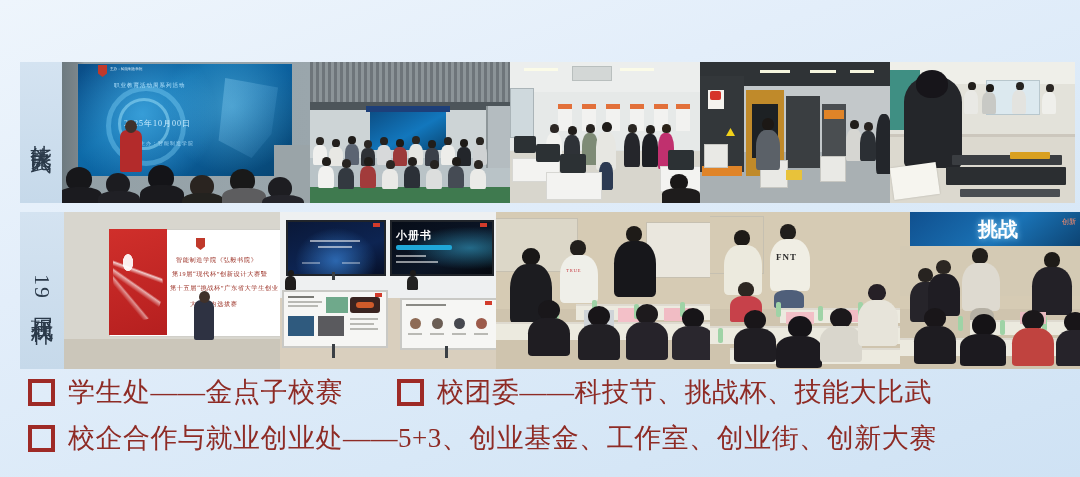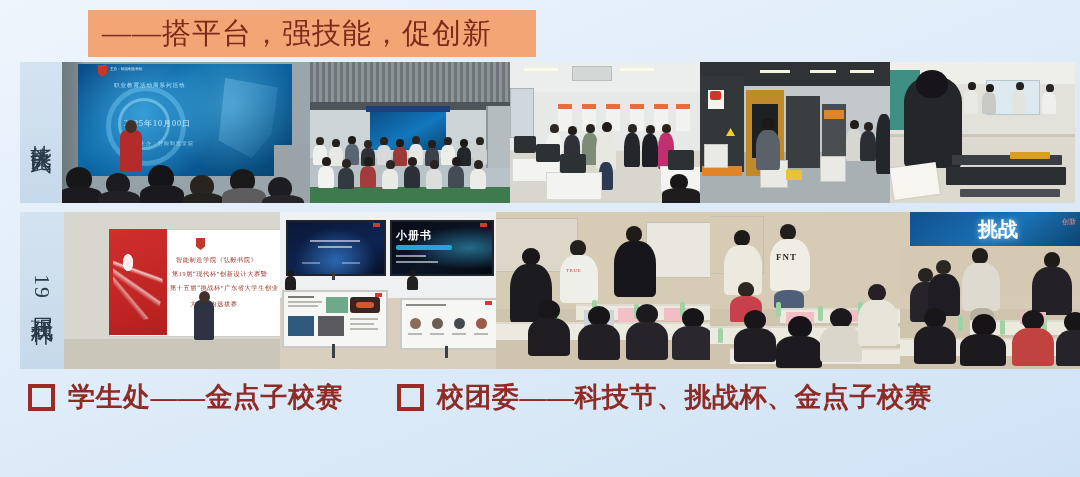--- a/index.html
+++ b/index.html
@@ -177,34 +177,31 @@
   .p9{width:190px;}
   .p10{width:190px;}
   .p10 .bscr{position:absolute;left:10px;top:0;width:175px;height:34px;
     background:linear-gradient(140deg,#10508f,#1a73b6 55%,#0c416f);}
   .p10 .bscr-t{position:absolute;left:78px;top:4px;font-size:20px;color:#fff;font-weight:bold;
     text-shadow:0 0 6px rgba(150,220,255,.9);}
   .p10 .bscr-r{position:absolute;right:14px;top:5px;font-size:7px;color:#ff8d6b;white-space:nowrap;}
 
   
   .bullets{position:absolute;left:0;top:374px;width:1080px;}
-  .brow{display:flex;align-items:center;height:46px;padding-left:28px;font-weight:bold;}
+  .brow{display:flex;align-items:flex-start;height:46px;padding-left:28px;}
   .bitem{display:flex;align-items:center;}
   .sq{width:19px;height:19px;border:4px solid #9e2a26;margin-right:13px;flex:0 0 auto;}
   .btxt{font-size:27px;color:#8e2b25;white-space:nowrap;letter-spacing:.5px;}
   .gap{width:54px;}
 </style>
 </head>
 <body>
 
 <div class="slide">
 
-  <div class="title-banner">
-    <div class="title-text">——搭平台，强技能，促创新</div>
-  </div>
 
   <div class="strip strip-1">
 
     <div class="vlabel vlabel-1">技能大比武</div>
 
     <div class="ph p1">
       <div class="wall"></div>
       <div class="screen">
         <div class="ring"></div>
           <div class="ring2"></div>
@@ -553,18 +550,24 @@
 
   <div class="bullets">
     <div class="brow">
       <div class="bitem">
         <div class="sq"></div>
         <div class="btxt">学生处——金点子校赛</div>
       </div>
       <div class="gap"></div>
       <div class="bitem">
         <div class="sq"></div>
-        <div class="btxt">校团委——科技节、挑战杯、金点子校赛</div>
+        <div class="btxt">校团委——科技节、挑战杯、技能大比武</div>
+      </div>
+    </div>
+    <div class="brow">
+      <div class="bitem">
+        <div class="sq"></div>
+        <div class="btxt">校企合作与就业创业处——5+3、创业基金、工作室、创业街、创新大赛</div>
       </div>
     </div>
   </div>
 
 </div>
 
 </body></html>

